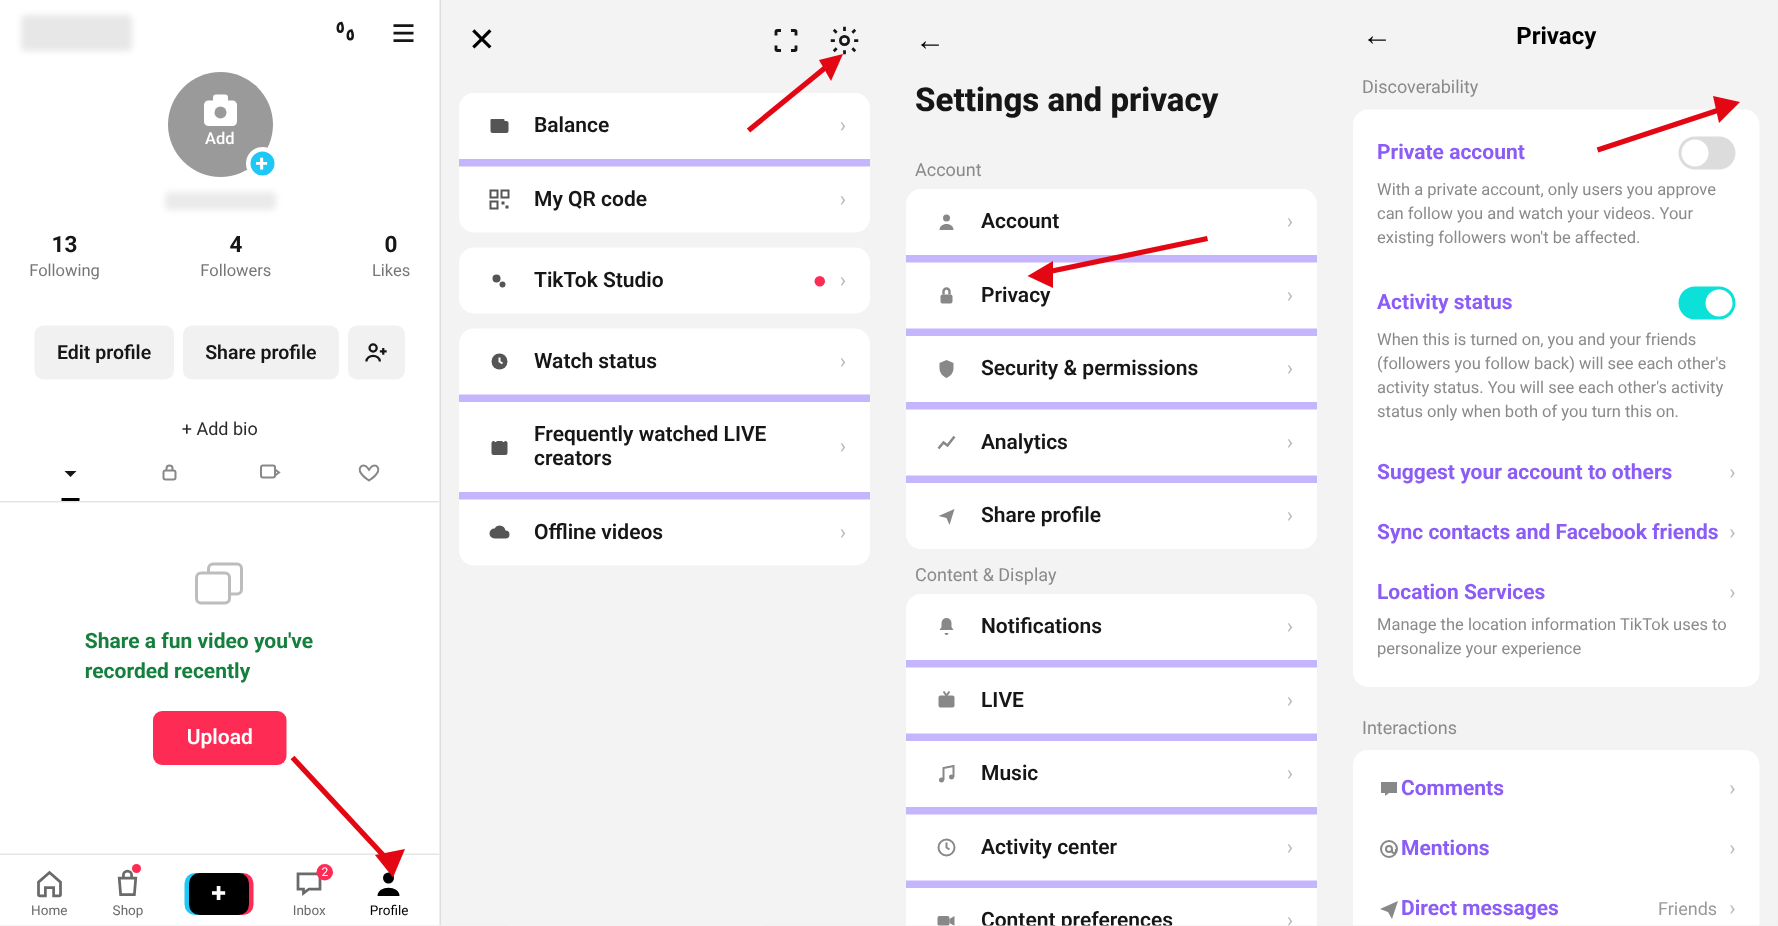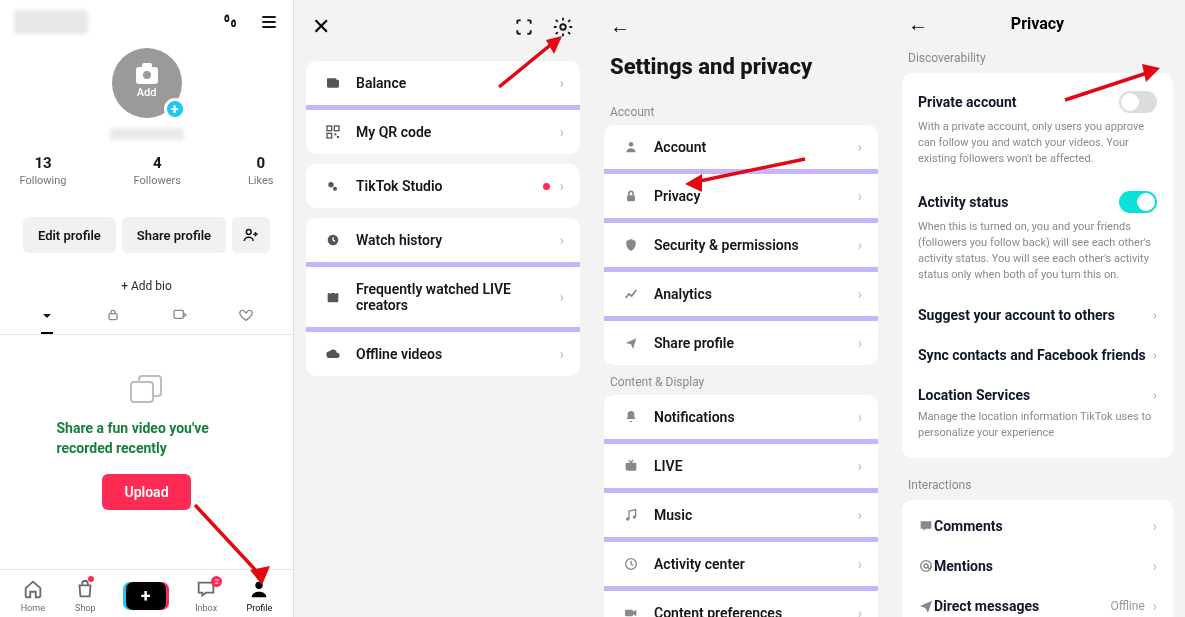--- a/index.html
+++ b/index.html
@@ -66,21 +66,21 @@
 .section-label { font-size:12px; color:#8a8a8a; padding:10px 18px 6px;}
 .card3 { background:#fff; margin:0 12px; border-radius:10px; overflow:hidden;}
 
 
 .p4-top { display:flex; align-items:center; justify-content:center; padding:14px 18px 12px; position:relative;}
 .p4-top .back-arr { position:absolute; left:18px;}
 .p4-title { font-size:16px; font-weight:700;}
 .card4 { background:#fff; margin:0 12px 14px; border-radius:10px; padding: 6px 0;}
 .setting-row { padding:12px 16px; cursor:pointer;}
 .setting-head { display:flex; align-items:center; justify-content:space-between;}
-.setting-title { font-size:14px; font-weight:700; color:#0f172a;}
+.setting-title { font-size:14px; font-weight:700; color:#8b5cf6;}
 .setting-desc { font-size:11px; color:#8a8a8a; margin-top:6px; line-height:1.45;}
 .toggle { width:38px; height:22px; border-radius:11px; position:relative; cursor:pointer; flex-shrink:0;}
 .toggle.off { background:#dcdcdc;}
 .toggle.on { background:#0be0d9;}
 .toggle .knob { position:absolute; width:18px; height:18px; border-radius:50%; background:#fff; top:2px; transition:left .2s;}
 .toggle.off .knob { left:2px;}
 .toggle.on .knob { left:18px;}
 .simple-row { display:flex; align-items:center; justify-content:space-between; padding:12px 16px; cursor:pointer;}
 .simple-row .chev { color:#bbb;}
 .row-with-icon { display:flex; align-items:center; flex:1;}
@@ -271,21 +271,21 @@
     </div>
   </div>
   <div class="card">
     <div class="row">
       <span class="row-icon">
           <svg width="16" height="16" viewBox="0 0 24 24">
             <circle cx="12" cy="12" r="8" fill="#555"></circle>
             <path d="M12 8v4l3 2" stroke="#fff" stroke-width="2" fill="none"></path>
           </svg>
         </span>
-      <span class="row-label">Watch history</span>
+      <span class="row-label">Watch status</span>
       <span class="chev">›</span>
     </div>
     <div class="row">
       <span class="row-icon">
           <svg width="16" height="16" viewBox="0 0 24 24">
             <rect x="4" y="6" width="16" height="14" rx="2" fill="#555"></rect>
             <path d="M8 3v4M16 3v4" stroke="#fff" stroke-width="2"></path>
           </svg>
         </span>
       <span class="row-label">Frequently watched LIVE creators</span>
@@ -496,21 +496,21 @@
     <div class="simple-row">
       <div class="row-with-icon">
         <span class="ico">
             <svg width="16" height="16" viewBox="0 0 24 24">
               <path d="M3 12l18-8-6 18-4-7-8-3z" fill="#888"></path>
             </svg>
           </span>
         <span class="setting-title">Direct messages</span>
       </div>
       <div style="display:flex;align-items:center">
-        <span class="muted-val">Offline</span>
+        <span class="muted-val">Friends</span>
         <span class="chev">›</span>
       </div>
     </div>
   </div>
   <svg class="arrow" style="left:170px;top:60px;width:110px;height:45px">
     <path class="arrow-line" d="M5 40 L90 12"></path>
     <polygon class="arrow-head" points="100,8 82,4 86,22"></polygon>
   </svg>
 </div>
 

